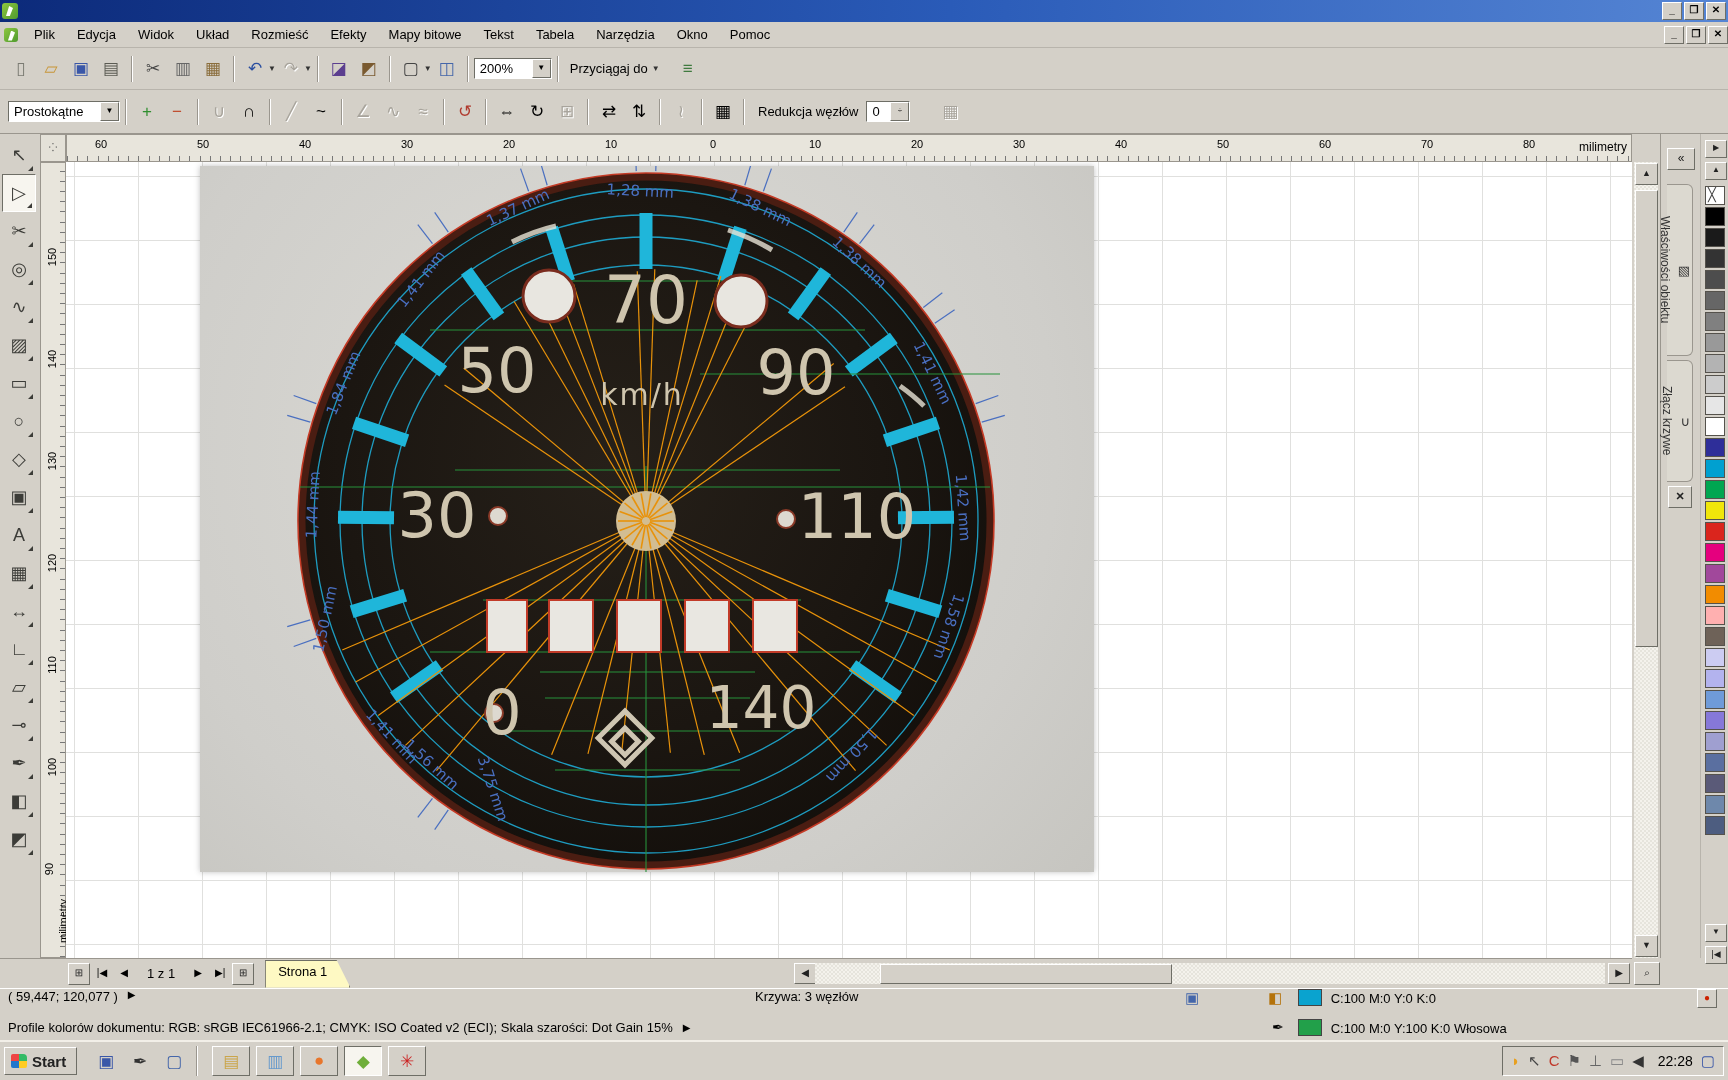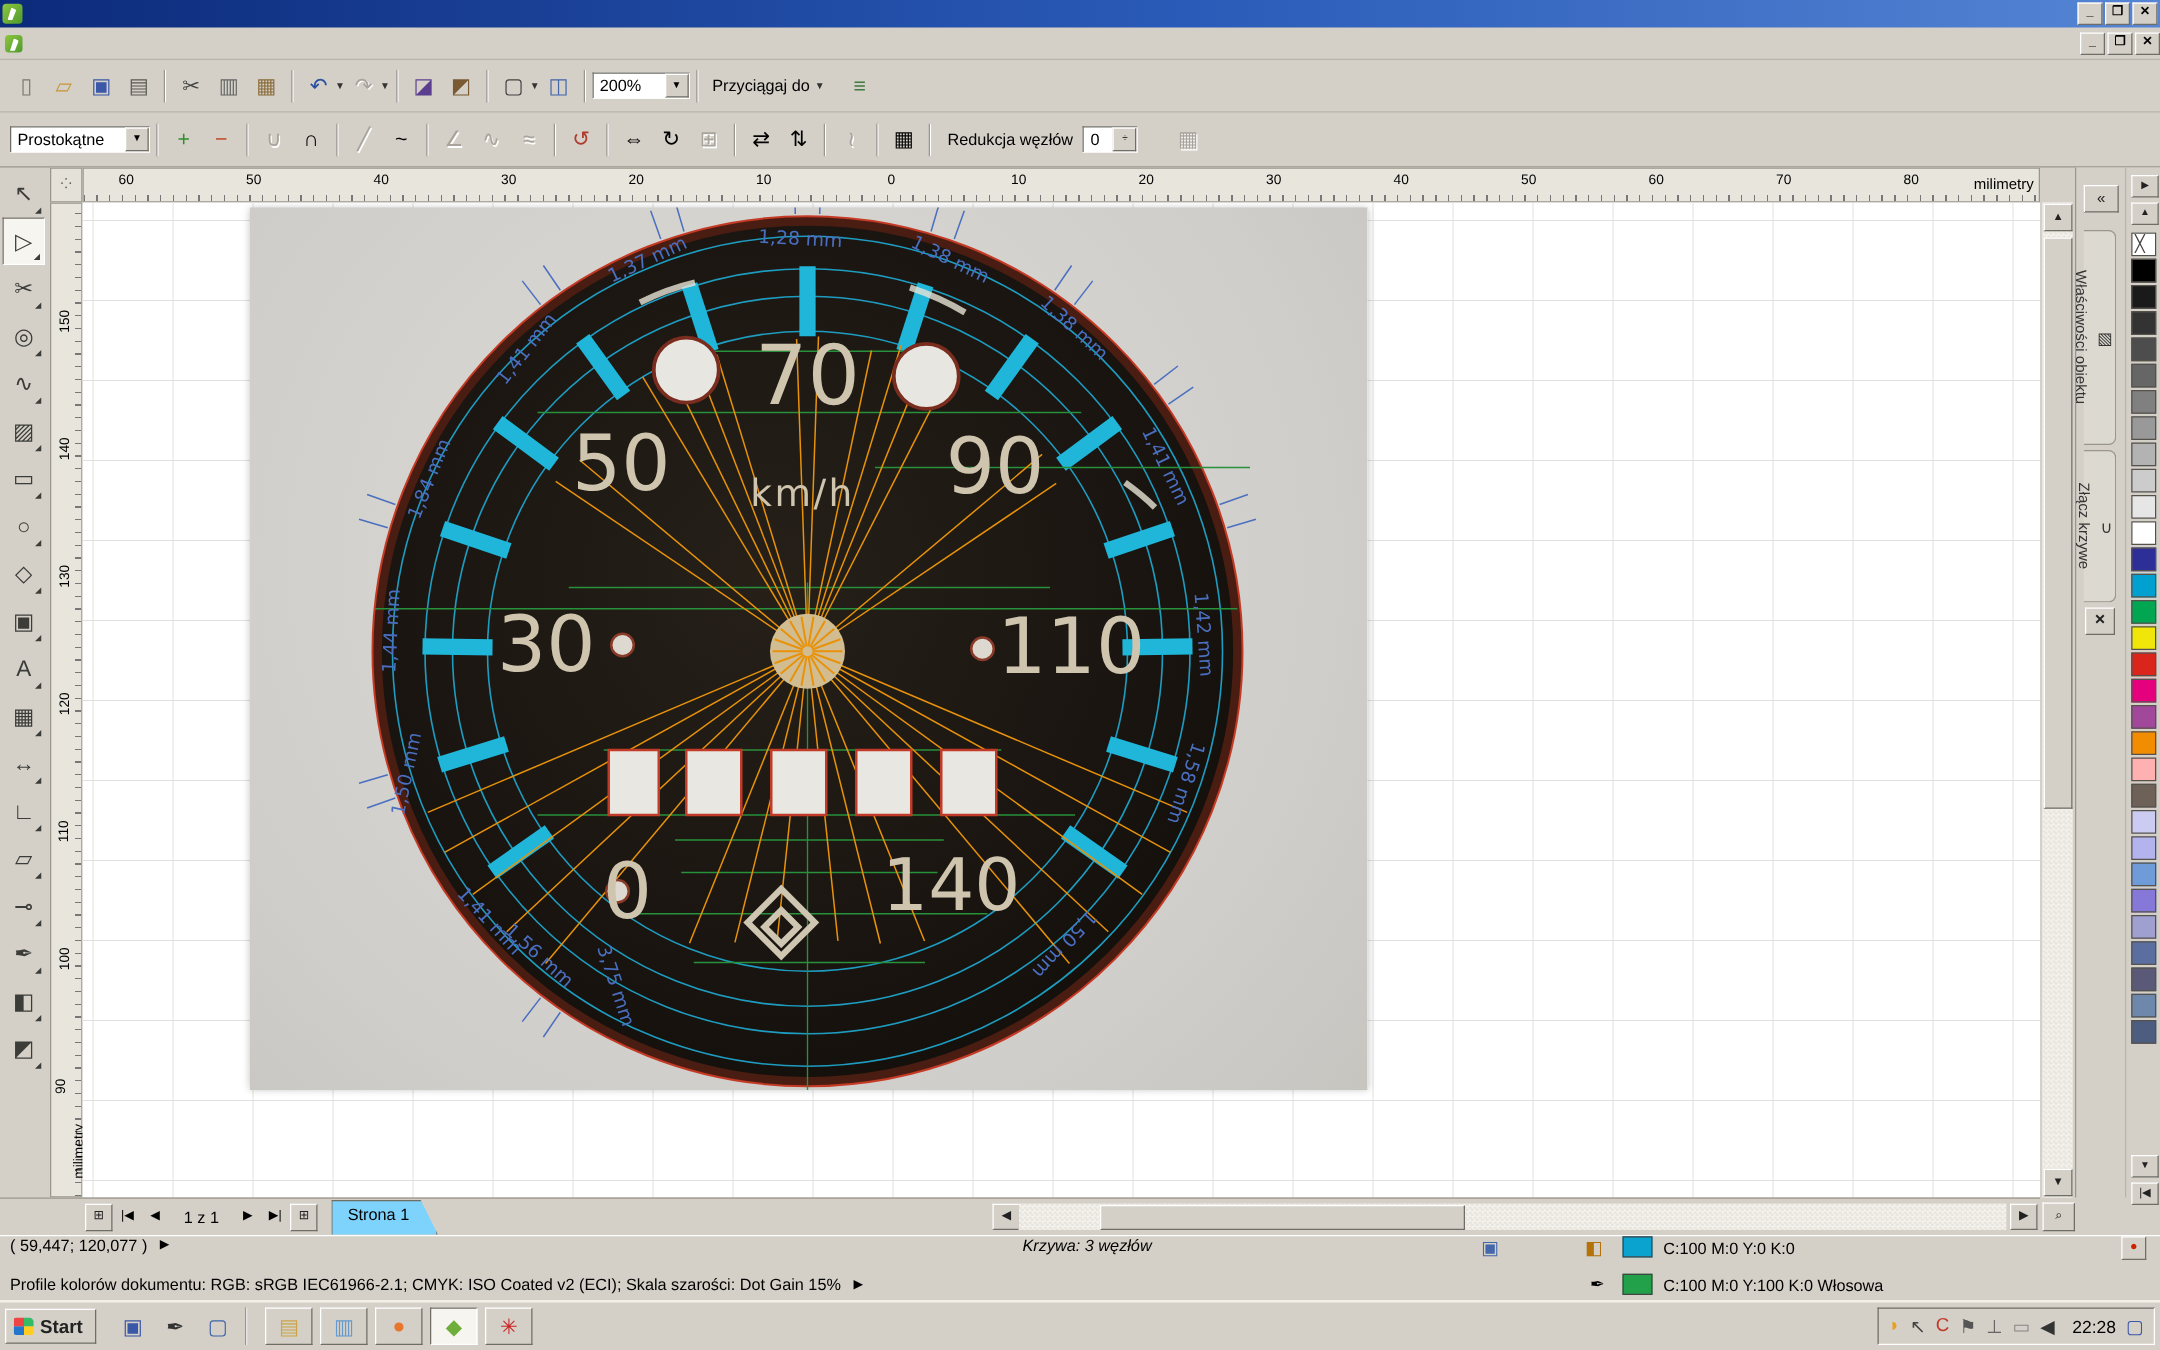--- a/index.html
+++ b/index.html
@@ -73,21 +73,21 @@
         display:flex;flex-direction:column;align-items:center;gap:6px;box-sizing:border-box;}
   .dtab .dicon{font-size:13px;writing-mode:horizontal-tb;}
   #palette{left:1700px;top:134px;width:28px;height:824px;background:#d4d0c8;border-left:1px solid #b8b4ac;}
   .swatch{width:20px;height:19px;margin:2px auto 0;border:1px solid #55524c;box-sizing:border-box;}
   .swatch.none{background:#fff;position:relative;}
   .swatch.none::after{content:"╳";position:absolute;left:2px;top:0px;font-size:13px;color:#444;}
   
   #pagenav{left:0;top:958px;width:1632px;height:30px;background:#d4d0c8;border-top:1px solid #9a968e;
            display:flex;align-items:center;box-sizing:border-box;}
   .pbtn{min-width:20px;height:20px;font-size:10px;line-height:18px;text-align:center;margin:0 1px;}
-  #pagetab{height:24px;background:#7dd3fc;border:1px solid #6e6e66;border-bottom:none;padding:3px 22px 0 12px;
+  #pagetab{height:24px;background:#fef9c3;border:1px solid #6e6e66;border-bottom:none;padding:3px 22px 0 12px;
            clip-path:polygon(0 0,calc(100% - 14px) 0,100% 100%,0 100%);font-size:13px;}
   #hscroll{position:absolute;left:815px;top:4px;width:790px;height:21px;background:#eeece5;
            background-image:repeating-conic-gradient(#e6e4dc 0 25%,#f4f2ec 0 50%);background-size:4px 4px;}
   #hthumb{position:absolute;left:65px;top:1px;width:290px;height:18px;}
   
   #status1{left:0;top:988px;width:1728px;height:26px;border-top:1px solid #fff;display:flex;align-items:flex-start;
            box-sizing:border-box;}
   #status2{left:0;top:1014px;width:1728px;height:26px;display:flex;align-items:center;box-sizing:border-box;}
   .swbox{width:22px;height:15px;border:1px solid #444;display:inline-block;margin:0 5px 0 3px;vertical-align:-3px;}
   .arrowr{font-size:10px;margin-left:10px;}
@@ -119,20 +119,34 @@
     <span class="appicon"></span>
     <span class="wbtns">
       <span class="wbtn">_</span>
       <span class="wbtn">❐</span>
       <span class="wbtn">✕</span>
     </span>
   </div>
 
   <div id="menubar" class="abs">
     <span class="appicon" style="width:14px;height:14px;margin-right:6px;"></span>
+    <span id="menuitems" style="display:flex;">
+        <span class="menu-item">Plik</span>
+        <span class="menu-item">Edycja</span>
+        <span class="menu-item">Widok</span>
+        <span class="menu-item">Układ</span>
+        <span class="menu-item">Rozmieść</span>
+        <span class="menu-item">Efekty</span>
+        <span class="menu-item">Mapy bitowe</span>
+        <span class="menu-item">Tekst</span>
+        <span class="menu-item">Tabela</span>
+        <span class="menu-item">Narzędzia</span>
+        <span class="menu-item">Okno</span>
+        <span class="menu-item">Pomoc</span>
+      </span>
     <span class="wbtns">
       <span class="wbtn">_</span>
       <span class="wbtn">❐</span>
       <span class="wbtn">✕</span>
     </span>
   </div>
 
   <div id="toolbar" class="abs">
     <span id="toolbaricons" style="display:flex;align-items:center;">
         <span class="tbtn" style="color: rgb(122, 122, 114);">▯</span>
@@ -521,21 +535,21 @@
     <div id="hscroll">
       <div id="hthumb" class="sbtn"></div>
     </div>
     <span class="pbtn sbtn" style="position:absolute;left:1607px;top:4px;height:19px;">▶</span>
   </div>
   <span class="pbtn sbtn abs" style="left:1633px;top:962px;width:24px;height:21px;line-height:19px;">⌕</span>
 
   <div id="status1" class="abs">
     <span style="margin-left:8px;">( 59,447; 120,077 )</span>
     <span class="arrowr">▶</span>
-    <span style="position:absolute;left:818px;font-style:italic;">Krzywa: 3 węzłów</span>
+    <span style="position:absolute;left:755px;">Krzywa: 3 węzłów</span>
     <span style="position:absolute;left:1185px;color:#4466aa;font-size:15px;">▣</span>
     <span style="position:absolute;left:1268px;color:#b4720a;font-size:15px;">◧</span>
     <span style="position:absolute;left:1295px;">
       <span class="swbox" id="fillsw" style="background: rgb(10, 163, 207);"></span>
       <span>C:100 M:0 Y:0 K:0</span>
     </span>
     <span class="sbtn" style="position:absolute;left:1697px;width:18px;height:17px;line-height:15px;color:#cc2200;font-size:10px;">●</span>
   </div>
 
   <div id="status2" class="abs">

